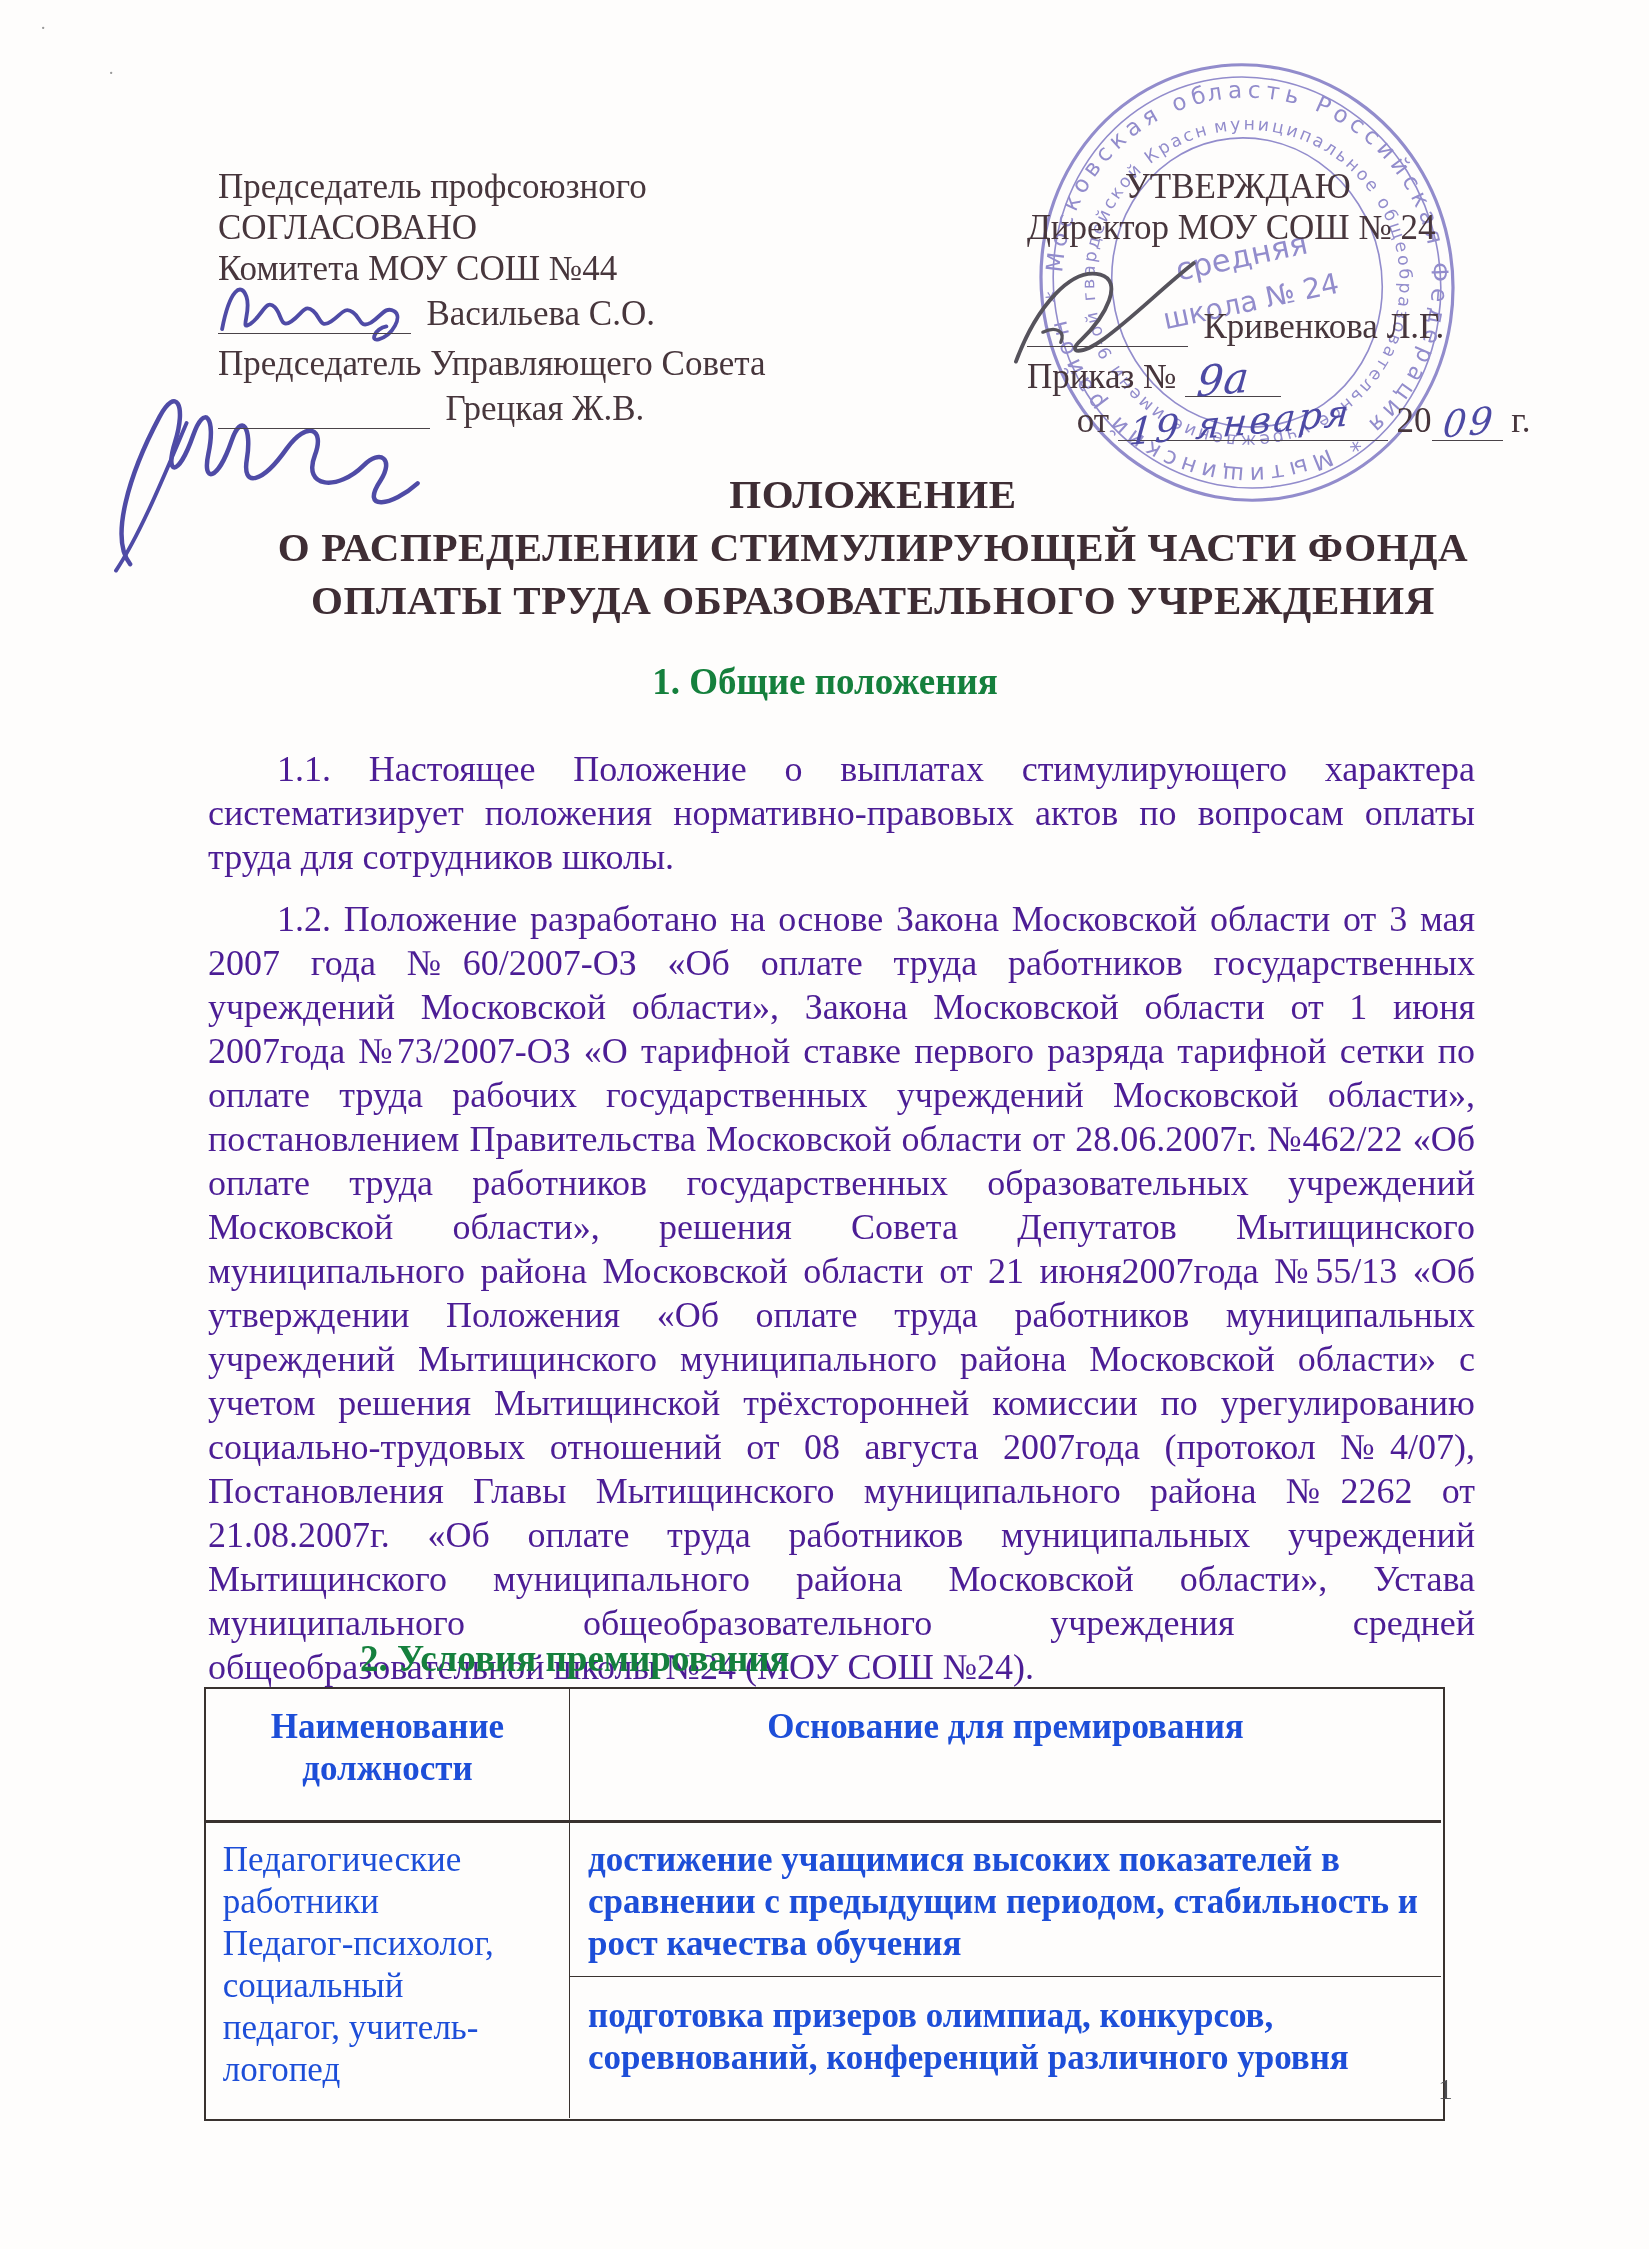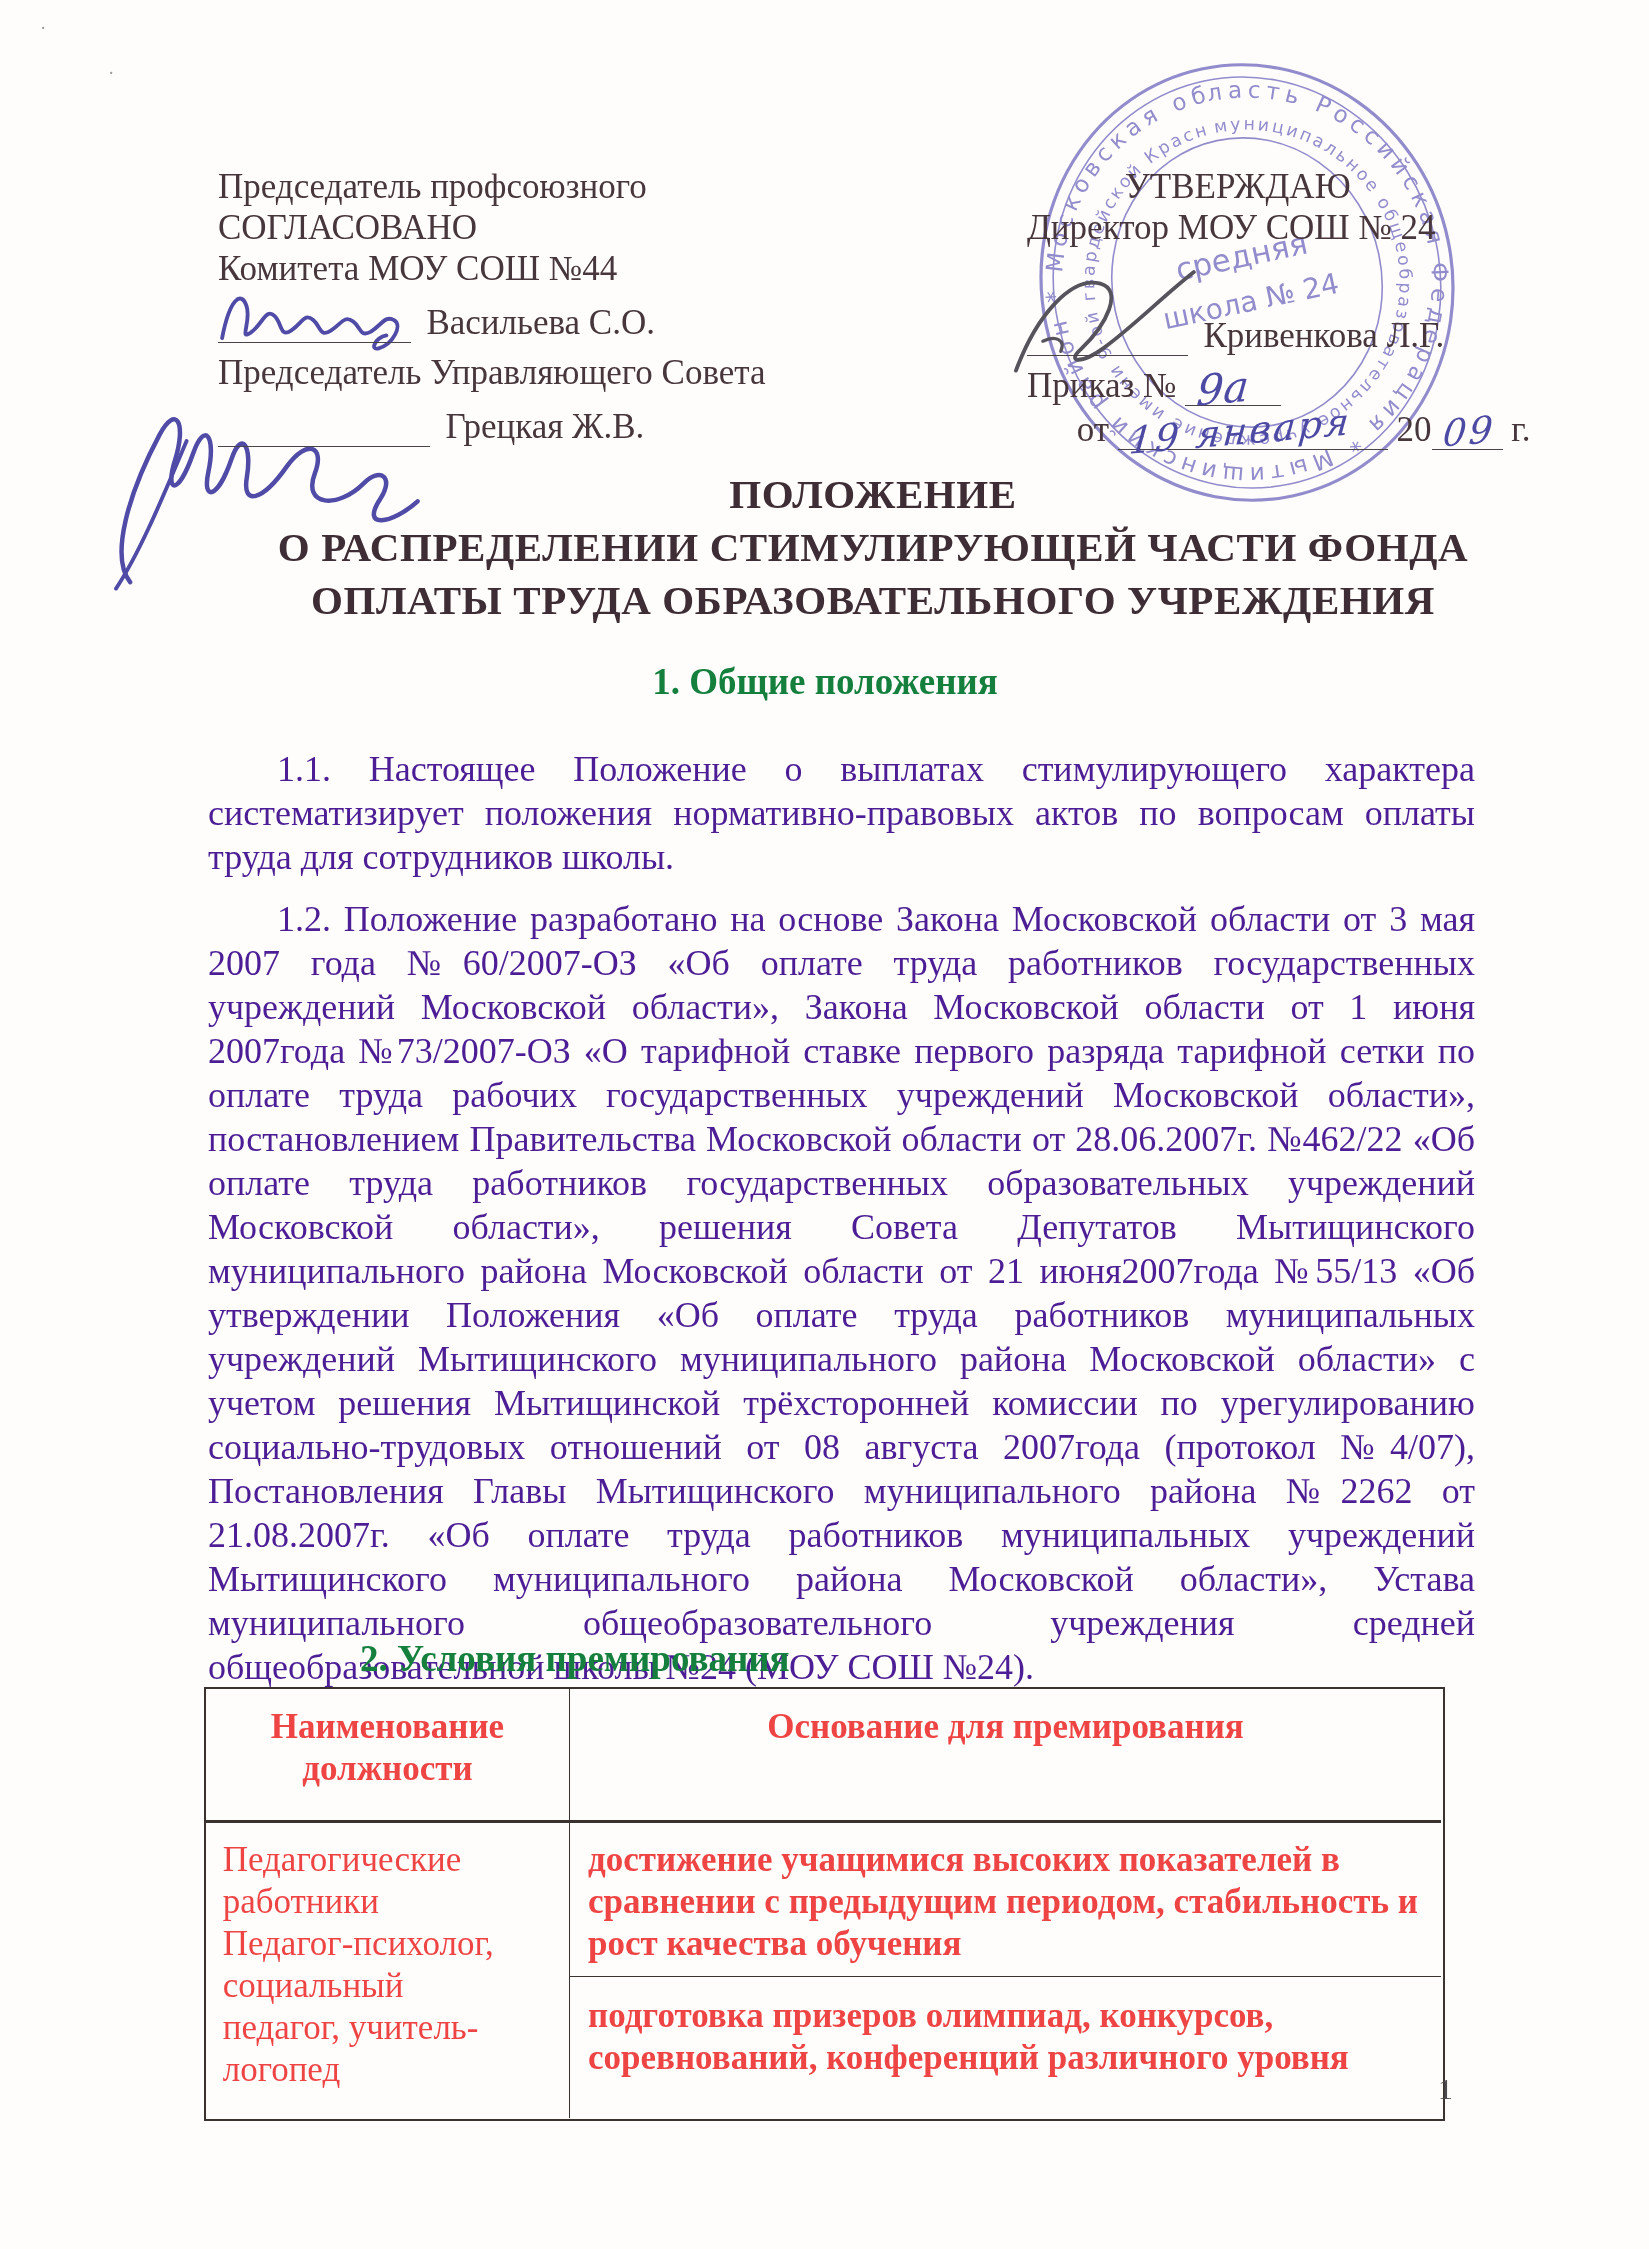--- a/index.html
+++ b/index.html
@@ -7,21 +7,21 @@
     position:relative;width:1650px;height:2250px;background:#fefdfc;
     font-family:"Liberation Serif","DejaVu Serif",serif;color:#47363c;
     overflow:hidden;margin:0 auto;
   }
   
   .approval{position:absolute;font-size:35px;line-height:41px;}
   .approval-left{left:218px;top:166px;width:630px;}
   .approval-right{left:1027px;top:166px;width:591px;}
   .approval .row{white-space:nowrap;}
   .r-title{padding-left:98px;}
-  .sig-row{position:relative;margin-top:13px;height:50px;white-space:nowrap;}
+  .sig-row{position:relative;margin-top:4px;height:50px;white-space:nowrap;}
   .uline{display:inline-block;border-bottom:1.9px solid #4a4348;height:36px;vertical-align:bottom;position:relative;}
   .w300{width:193px;} .w330{width:212px;} .w250{width:161px;} .w150{width:96px;} .w420{width:270px;} .w110{width:71px;}
   .sig-name{margin-left:15.4px;}
   .sig-svg{position:absolute;pointer-events:none;}
   .hw{
     position:absolute;left:11.6px;bottom:-3.9px;color:#4d4aa4;
     font-style:italic;font-family:"DejaVu Serif",serif;
     transform:rotate(-5deg) skewX(-10deg);white-space:nowrap;
   }
   .hw-big{font-size:42px;}
@@ -39,21 +39,21 @@
   .sec1-head{top:660px;left:0;width:1650px;text-align:center;}
   .sec2-head{top:1637px;left:360px;}
   
   .para{position:absolute;left:208px;width:1267px;font-size:36px;line-height:44px;
     text-align:justify;text-indent:69px;color:#4c1d95;}
   .p11{top:711px;}
   .p12{top:861px;}
   
   .cond-table{position:absolute;left:204px;top:1687px;width:1237px;
     border:2.6px solid #39322f;display:grid;grid-template-columns:364px 871px;
-    font-size:35px;line-height:42px;color:#ef4444;background:transparent;}
+    font-size:35px;line-height:42px;color:#1d4ed8;background:transparent;}
   .th{font-weight:bold;text-align:center;padding-top:16.7px;border-bottom:3.2px solid #39322f;}
   .th1{border-right:1.9px solid #39322f;height:114px;padding-left:13px;padding-right:13px;}
   .th2{height:114px;}
   .td-pos{border-right:1.9px solid #39322f;padding:16.7px 13px 0 16.7px;height:279px;}
   .td-pos span{display:block;}
   .grounds{display:flex;flex-direction:column;height:296px;font-weight:bold;}
   .g1{height:154px;padding:16.7px 19px 0 18px;border-bottom:1.9px solid #39322f;box-sizing:border-box;}
   .g2{padding:18px 19px 0 18px;flex:1;}
   
   .page-num{position:absolute;left:1438px;top:2073px;font-size:29.6px;color:#4c4c50;}

